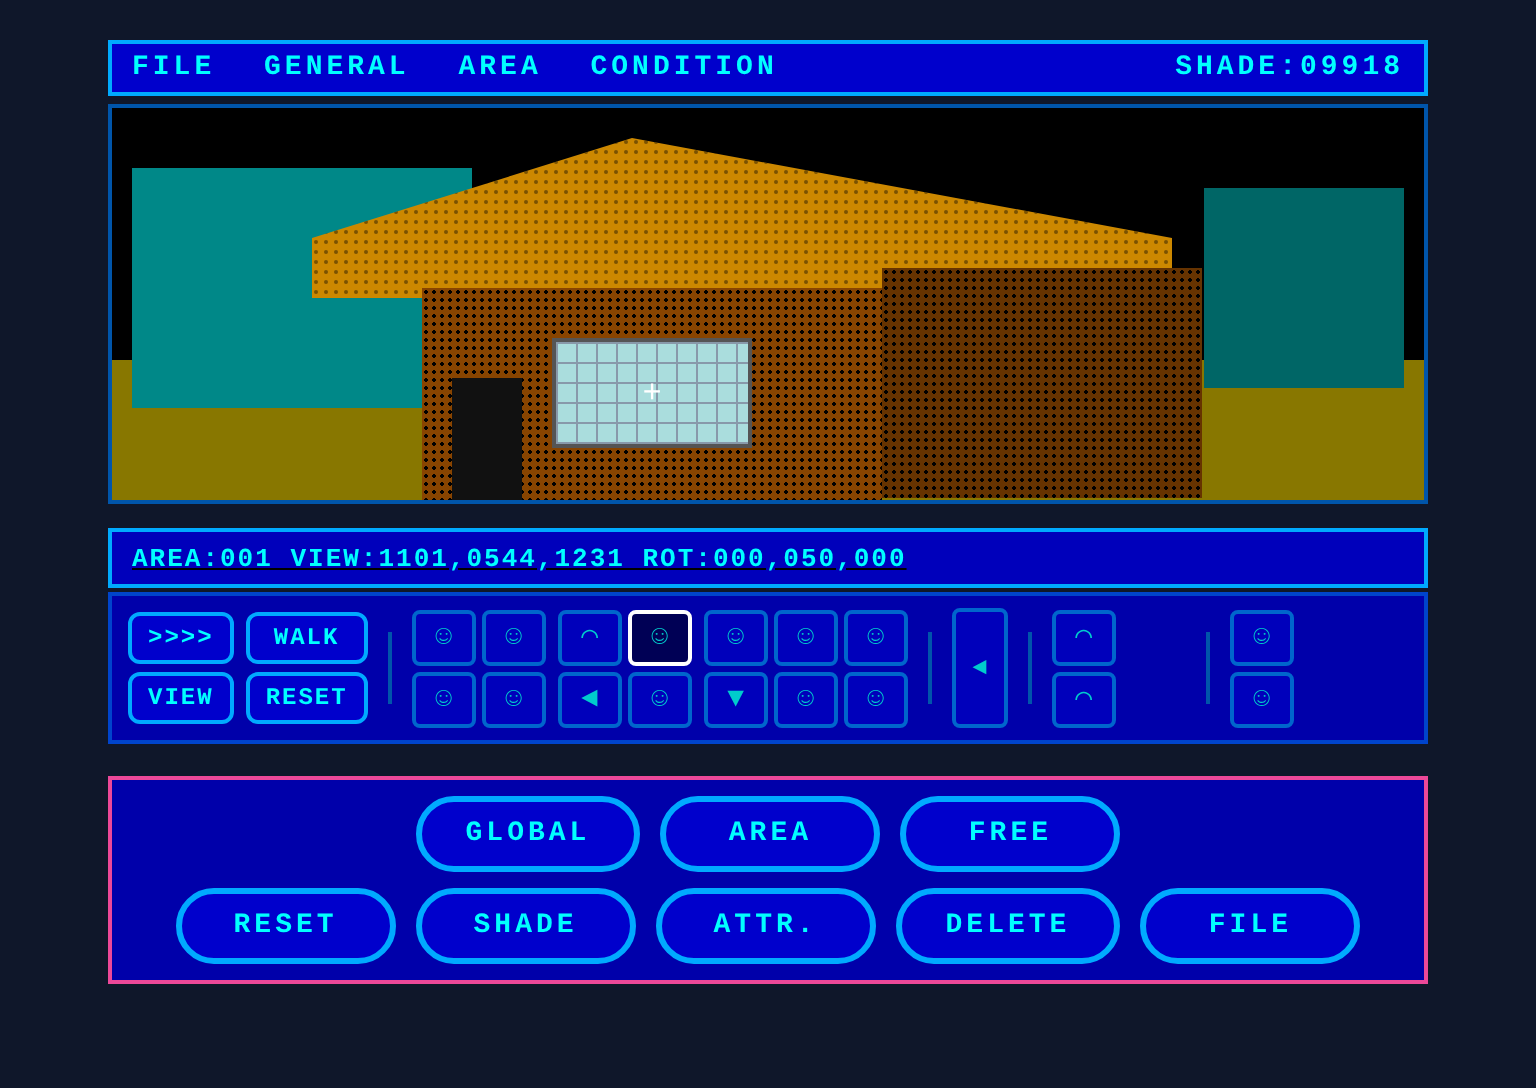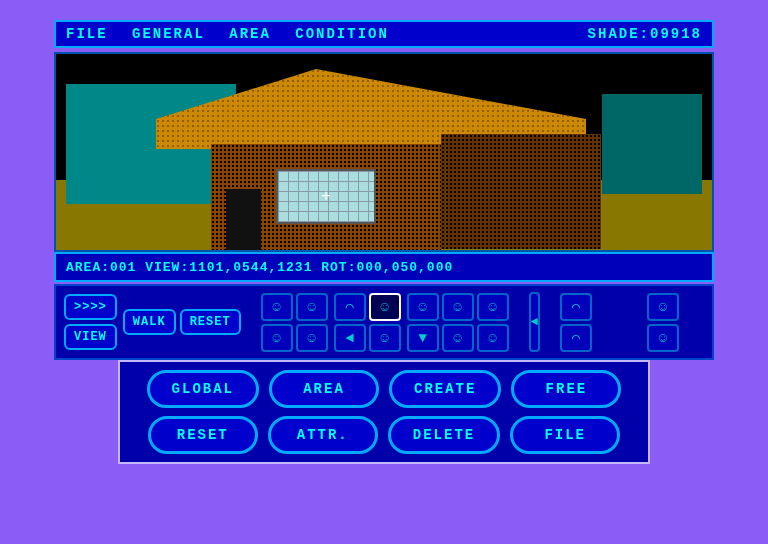--- a/index.html
+++ b/index.html
@@ -7,21 +7,21 @@
       background: #000;
       width: 768px;
       height: 544px;
       overflow: hidden;
       font-family: 'Courier New', monospace;
     }
 
     #app {
       width: 768px;
       height: 544px;
-      background: #8b5cf6;
+      background: #0f172a;
       display: flex;
       flex-direction: column;
       align-items: center;
       justify-content: flex-start;
       padding-top: 20px;
     }
 
     
     .menu-bar {
       width: 660px;
@@ -152,21 +152,22 @@
       height: 65px;
       background: #111;
     }
 
     
     .status-bar {
       width: 660px;
       background: #0000bb;
       border: 2px solid #00aaff;
       padding: 4px 10px;
-      margin-top: 0;
+      margin-top: 12px;
+      text-decoration: underline;
     }
     .status-bar span {
       color: #00ffff;
       font-size: 13px;
       font-weight: bold;
       letter-spacing: 1px;
     }
 
     
     .controls-area {
@@ -237,25 +238,25 @@
       display: flex;
       align-items: center;
       justify-content: center;
       cursor: pointer;
       color: #00cccc;
       font-size: 12px;
     }
 
     
     .action-area {
-      width: 532px;
+      width: 660px;
       background: #0000aa;
-      border: 2px solid #c4b5fd;
+      border: 2px solid #ec4899;
       padding: 8px 10px;
-      margin-top: 0;
+      margin-top: 16px;
     }
 
     .action-row {
       display: flex;
       gap: 10px;
       justify-content: center;
       margin-bottom: 8px;
     }
     .action-row:last-child { margin-bottom: 0; }
 
@@ -315,21 +316,21 @@
   <div class="status-bar">
     <span>AREA:001  VIEW:1101,0544,1231  ROT:000,050,000</span>
   </div>
 
   <div class="controls-area">
 
     <div style="display:flex; flex-direction:column; gap:4px;">
       <button class="ctrl-btn">&gt;&gt;&gt;&gt;</button>
       <button class="ctrl-btn">VIEW</button>
     </div>
-    <div style="display:flex; flex-direction:row; gap:4px;">
+    <div style="display:flex; flex-direction:column; gap:4px;">
       <button class="ctrl-btn">WALK</button>
       <button class="ctrl-btn">RESET</button>
     </div>
 
     <div class="ctrl-divider"></div>
 
     <div class="icon-group">
       <div class="ctrl-icon-btn">☺</div>
       <div class="ctrl-icon-btn">☺</div>
       <div class="ctrl-icon-btn">☺</div>
@@ -372,24 +373,24 @@
       <div></div>
       <div class="ctrl-icon-btn">☺</div>
       <div></div>
     </div>
   </div>
 
   <div class="action-area">
     <div class="action-row">
       <button class="action-btn">GLOBAL</button>
       <button class="action-btn">AREA</button>
-      <button class="action-btn">CREATE</button>
       <button class="action-btn">FREE</button>
     </div>
     <div class="action-row">
       <button class="action-btn">RESET</button>
+      <button class="action-btn">SHADE</button>
       <button class="action-btn">ATTR.</button>
       <button class="action-btn">DELETE</button>
       <button class="action-btn">FILE</button>
     </div>
   </div>
 
 </div>
 
 </body></html>

